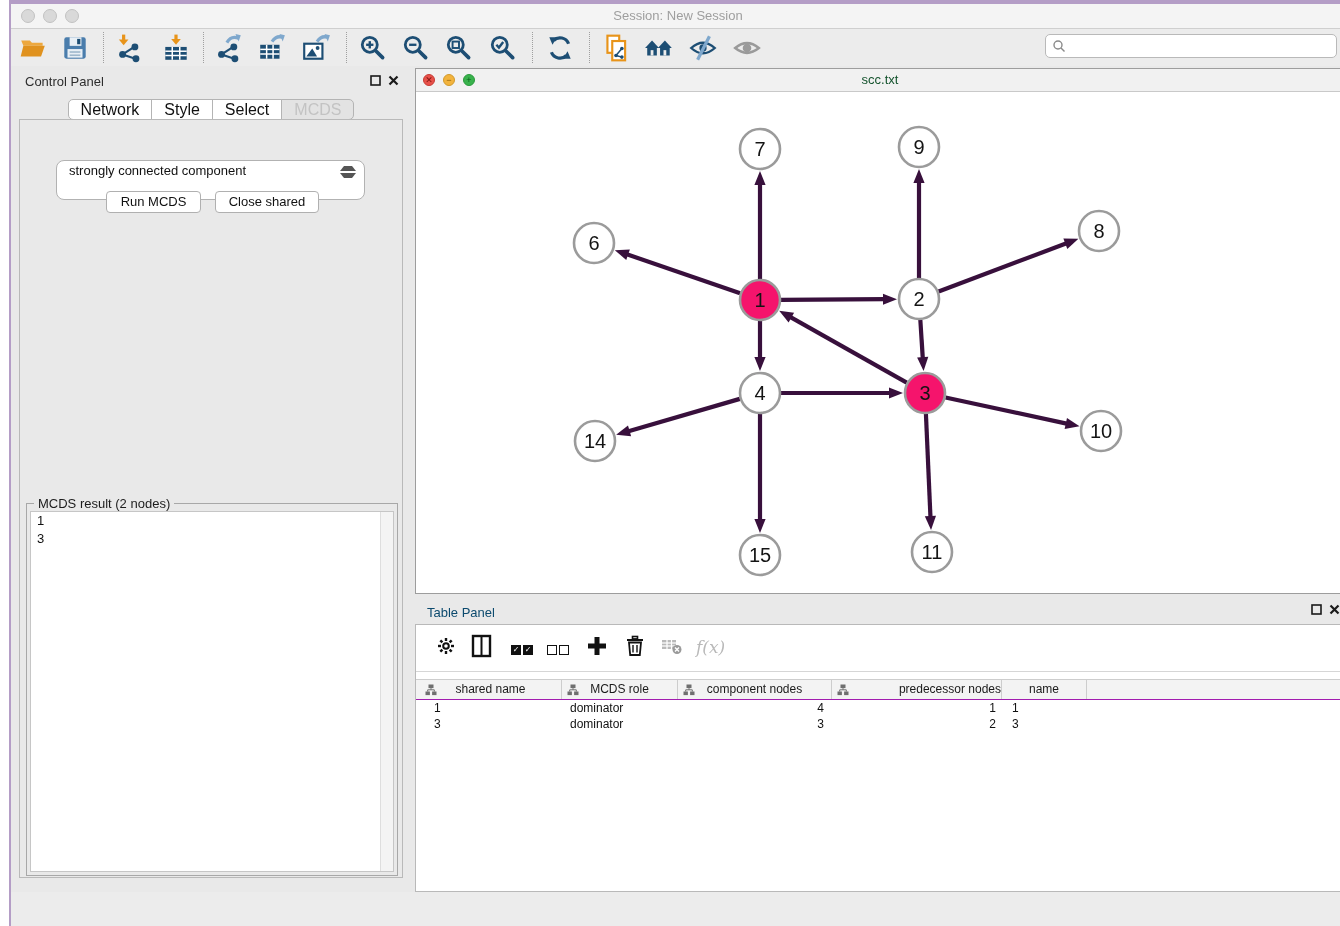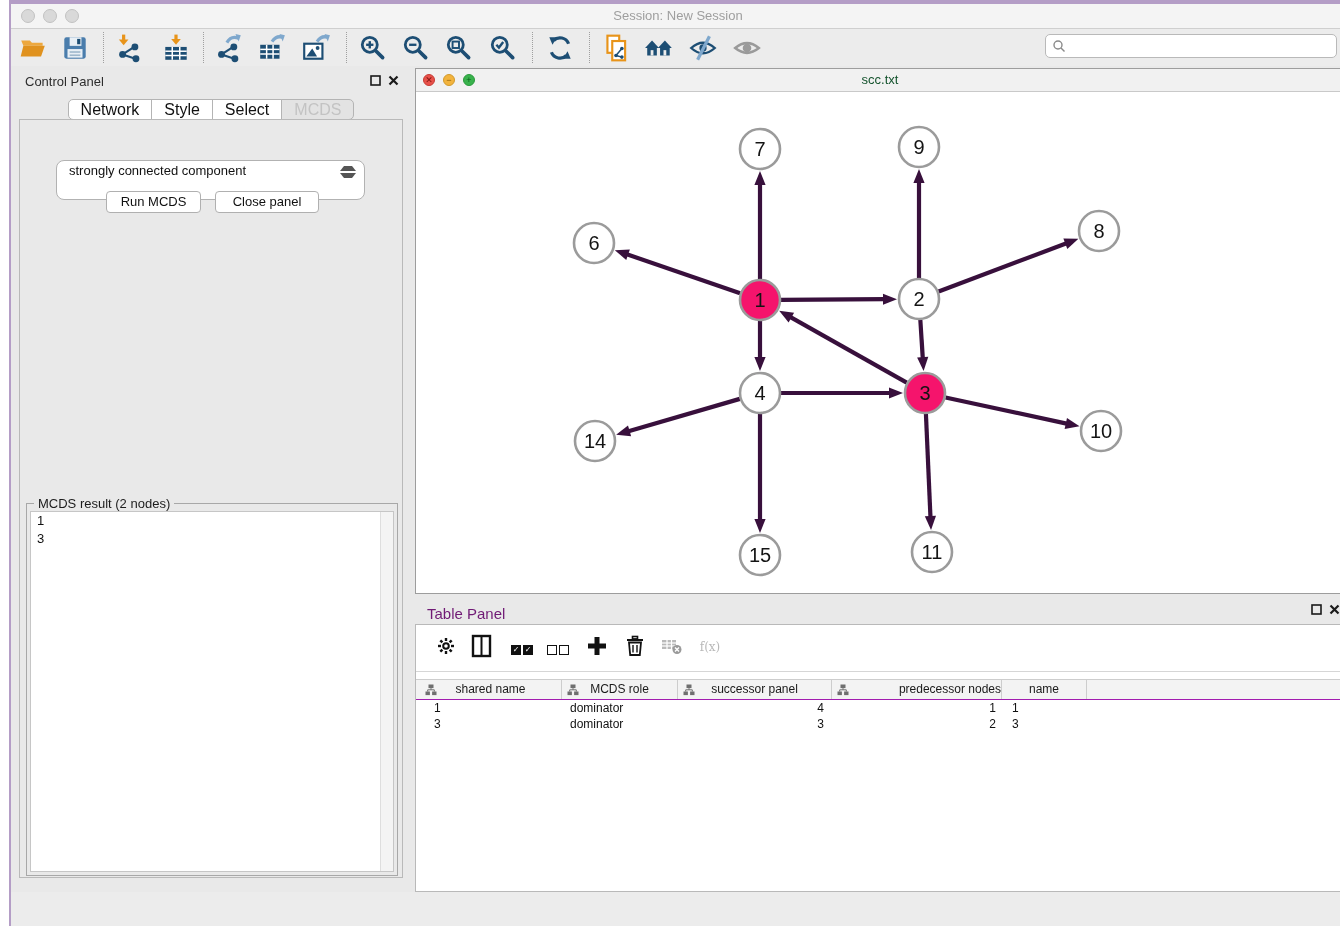--- a/index.html
+++ b/index.html
@@ -50,21 +50,21 @@
   .netwin .bar{position:absolute;left:0;top:0;right:0;height:22px;background:#f1f1f1;border-bottom:1px solid #c9c9c9;}
   .netwin .bar .t{position:absolute;left:0;right:0;top:0;line-height:22px;text-align:center;font-size:13px;color:#14532d;}
   .lt{position:absolute;top:5px;width:12px;height:12px;border-radius:50%;box-sizing:border-box;font-size:9px;line-height:11px;text-align:center;cursor:pointer;}
   .lt.red{left:7px;background:#e8514a;border:1px solid #c63b34;color:#7e1510;}
   .lt.yel{left:27px;background:#f2b33d;border:1px solid #d29a2b;color:#8a5d05;}
   .lt.grn{left:47px;background:#39b24c;border:1px solid #2a9a3c;color:#0c5c1a;}
   .graph-area{position:absolute;left:0;top:22px;width:928px;height:502px;}
 
   
   .tablepanel{position:absolute;left:404px;top:532px;width:930px;height:294px;}
-  .tp-title{position:absolute;left:12px;top:7px;font-size:15px;color:#701a75;}
+  .tp-title{position:absolute;left:12px;top:7px;font-size:13px;color:#0c4a6e;}
   .tp-body{position:absolute;left:0;top:26px;right:0;bottom:0;background:#fff;border:1px solid #b9b9b9;box-sizing:border-box;}
   .tp-toolbar{position:absolute;left:0;top:0;right:0;height:46px;border-bottom:1px solid #d6d6d6;}
   .tpbtn{position:absolute;top:9px;width:28px;height:28px;cursor:pointer;text-align:center;}
   .thead{position:absolute;left:0;top:54px;right:0;height:19px;background:#f3f3f3;border-top:1px solid #cdcdcd;border-bottom:1px solid #a21caf;}
   .th{position:absolute;top:0;height:19px;line-height:19px;font-size:12px;color:#1a1a1a;text-align:center;border-right:1px solid #cdcdcd;box-sizing:border-box;cursor:pointer;}
   .th svg{position:absolute;left:5px;top:4px;}
   .rows{position:absolute;left:0;top:75px;right:0;}
   .trow{position:relative;height:16px;cursor:pointer;}
   .td{position:absolute;top:0;height:16px;line-height:16px;font-size:12px;color:#111;box-sizing:border-box;}
   .c0{left:4px;width:142px;padding-left:14px;}
@@ -78,21 +78,21 @@
   .th.c3{left:416px;width:170px;padding:0;text-align:right;}
   .th.c4{left:586px;width:85px;padding:0;text-align:center;}
   .tp-footer{position:absolute;left:0;bottom:0;right:0;height:43px;background:#e9e9e9;border-top:1px solid #cfcfcf;text-align:center;}
   .tp-footer .tabwrap{margin-top:9px;}
 
   
   .statusbar{position:absolute;left:0;bottom:0;width:100%;height:34px;background:#ececec;border-top:1px solid #c9c9c9;}
   .sb-left{position:absolute;left:8px;top:5px;width:30px;height:24px;background:#fff;border:1px solid #b0b0b0;box-sizing:border-box;cursor:pointer;text-align:center;}
   .sb-mem{position:absolute;right:8px;top:5px;width:74px;height:24px;background:#fff;border:1px solid #b0b0b0;border-radius:3px;box-sizing:border-box;cursor:pointer;font-size:12px;color:#111;line-height:22px;text-align:center;padding-left:12px;}
   .memdot{position:absolute;left:8px;top:6px;width:10px;height:10px;border-radius:50%;background:#1f9d40;}
-  .fx{font-family:"DejaVu Serif",serif;font-size:12px;color:#b9b9b9;line-height:28px;}
+  .fx{font-family:"DejaVu Serif",serif;font-style:italic;font-size:17px;color:#b9b9b9;line-height:28px;}
   .cbx{display:inline-block;width:10px;height:10px;border:1.5px solid #111;box-sizing:border-box;margin:0 1px;vertical-align:middle;}
   .cbx.on{background:#111;color:#fff;font-size:8px;line-height:8px;}
 </style>
 </head>
 <body>
 
 <div class="screen">
 <div class="app">
 
   <div class="titlebar">
@@ -273,21 +273,21 @@
     <div class="tabs-row">
       <span class="tab first">Network</span><span class="tab">Style</span><span class="tab">Select</span><span class="tab last disabled">MCDS</span>
     </div>
     <div class="cp-box">
       <div class="dropdown">
         <span class="val">strongly connected component</span>
         <span class="chev up"></span>
         <span class="chev dn"></span>
       </div>
       <div class="cbtn" style="left:86px;width:95px">Run MCDS</div>
-      <div class="cbtn" style="left:195px;width:104px">Close panel</div>
+      <div class="cbtn" style="left:195px;width:104px">Close shared</div>
       <div class="fieldset">
         <span class="legend">MCDS result (2 nodes)</span>
         <div class="result-list">
           <div id="result-items">
                 <div class="result-item">1</div>
                 <div class="result-item">3</div>
               </div>
           <div class="track"></div>
         </div>
       </div>
@@ -439,21 +439,21 @@
                 </svg>
             <span>MCDS role</span>
           </div>
           <div class="th c2">
             <svg width="12" height="12" viewBox="0 0 12 12">
                   <rect x="3.5" y="0.5" width="5" height="3.6" fill="#6f6f6f"></rect>
                   <rect x="0.5" y="7.5" width="4.4" height="3.6" fill="#6f6f6f"></rect>
                   <rect x="7.1" y="7.5" width="4.4" height="3.6" fill="#6f6f6f"></rect>
                   <path d="M6 4.1v1.7M2.7 7.5V5.8h6.6v1.7" fill="none" stroke="#6f6f6f" stroke-width="1"></path>
                 </svg>
-            <span>successor panel</span>
+            <span>component nodes</span>
           </div>
           <div class="th c3">
             <svg width="12" height="12" viewBox="0 0 12 12">
                   <rect x="3.5" y="0.5" width="5" height="3.6" fill="#6f6f6f"></rect>
                   <rect x="0.5" y="7.5" width="4.4" height="3.6" fill="#6f6f6f"></rect>
                   <rect x="7.1" y="7.5" width="4.4" height="3.6" fill="#6f6f6f"></rect>
                   <path d="M6 4.1v1.7M2.7 7.5V5.8h6.6v1.7" fill="none" stroke="#6f6f6f" stroke-width="1"></path>
                 </svg>
             <span>predecessor nodes</span>
           </div>

